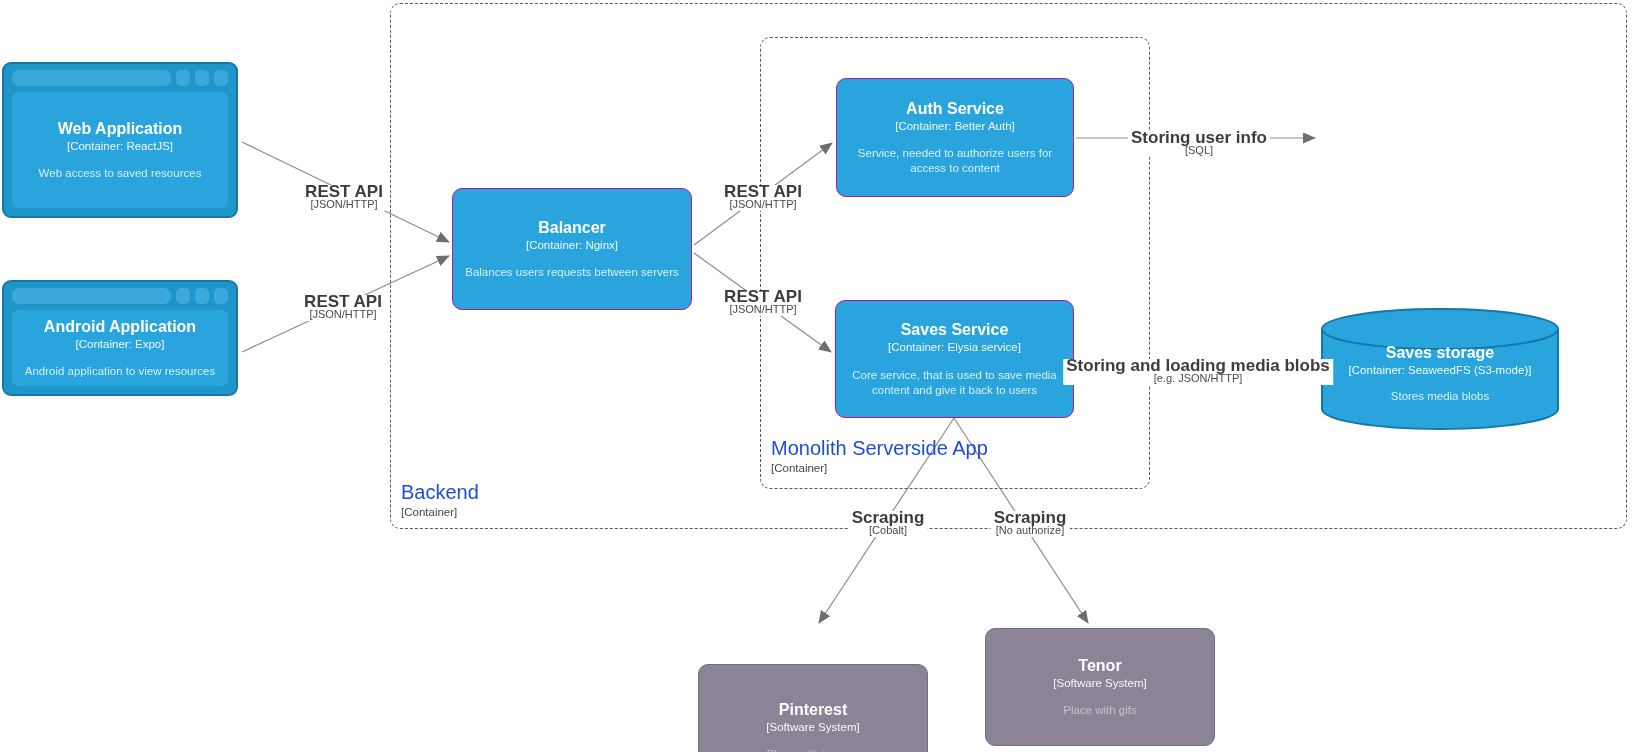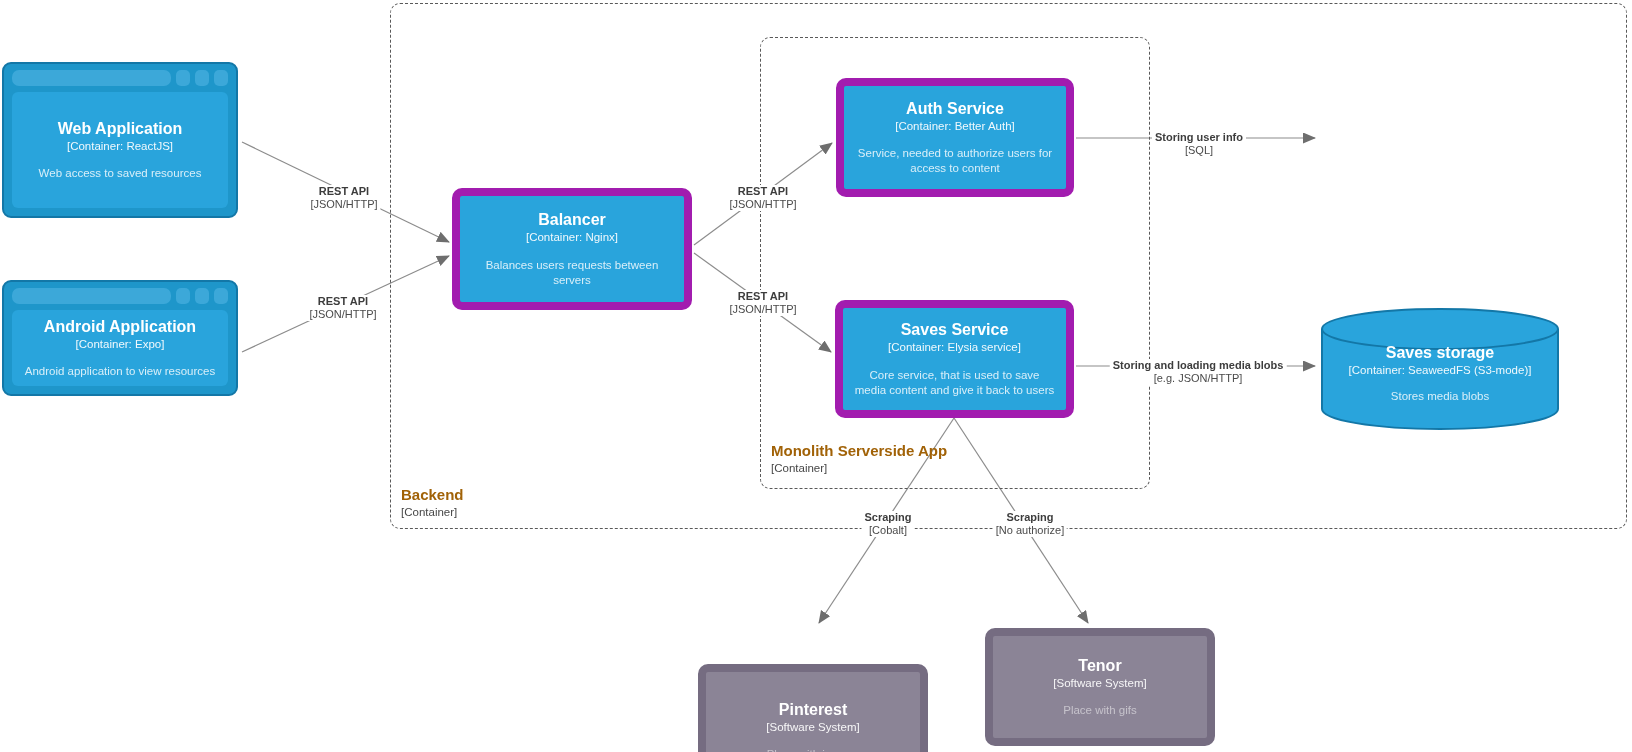--- a/index.html
+++ b/index.html
@@ -2,21 +2,21 @@
 <html><head>
 <meta charset="utf-8">
 <style>
   html,body{margin:0;padding:0;background:#ffffff;}
   .canvas{position:relative;width:1632px;height:752px;background:#fff;overflow:hidden;
           font-family:"Liberation Sans",sans-serif;}
   .edges{position:absolute;left:0;top:0;pointer-events:none;}
 
   
   .node{position:absolute;box-sizing:border-box;color:#fff;text-align:center;}
-  .rect-node{background:#29A4DC;border:8px solid #a21caf;border-radius:10px;
+  .rect-node{background:#29A4DC;border:1px solid #a21caf;border-radius:10px;
              display:flex;flex-direction:column;justify-content:center;padding:4px 10px;}
   .gray-node{background:#8B8496;border-color:#756C81;}
   .n-title{font-size:16px;font-weight:bold;line-height:1.25;}
   .n-sub{font-size:11.5px;line-height:1.35;color:rgba(255,255,255,.93);}
   .n-desc{font-size:11.5px;line-height:1.3;margin-top:12px;color:rgba(255,255,255,.82);}
   .gray-node .n-desc{color:rgba(255,255,255,.5);}
 
   
   .browser-node{background:#1E96CA;border:2px solid #1377A7;border-radius:9px;}
   .chrome{position:absolute;top:6px;left:8px;right:8px;height:16px;display:flex;gap:5px;}
@@ -27,27 +27,27 @@
 
   
   .cyl{background:transparent;}
   .cyl svg{position:absolute;left:0;top:0;}
   .cyl-text{position:absolute;left:0;right:0;top:36px;padding:0 12px;}
   .cyl-text .n-desc{margin-top:10px;}
 
   
   .boundary{position:absolute;border:1.5px dashed #595959;border-radius:10px;box-sizing:border-box;}
   .b-label{position:absolute;left:10px;color:#333;text-align:left;}
-  .b-title{font-size:15px;font-weight:bold;color:#a16207;line-height:1.2;}
+  .b-title{font-size:20px;font-weight:normal;color:#1d4ed8;line-height:1.2;}
   .b-sub{font-size:11.5px;color:#474747;line-height:1.4;}
 
   
   .edge-label{position:absolute;transform:translateX(-50%);text-align:center;background:#fff;
               padding:0 3px;color:#3D3D3D;white-space:nowrap;}
-  .el1{font-size:11px;font-weight:bold;line-height:13px;}
+  .el1{font-size:17px;font-weight:bold;line-height:13px;}
   .el2{font-size:11px;line-height:13px;color:#4A4A4A;}
 </style>
 </head>
 <body>
 
 <div class="canvas">
 
   <svg class="edges" width="1632" height="752">
     <defs>
       <marker id="arw" markerWidth="14" markerHeight="12" refX="12" refY="5.5" orient="auto" markerUnits="userSpaceOnUse">

